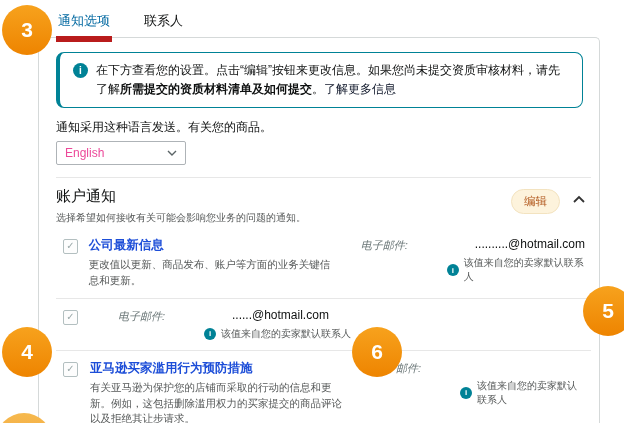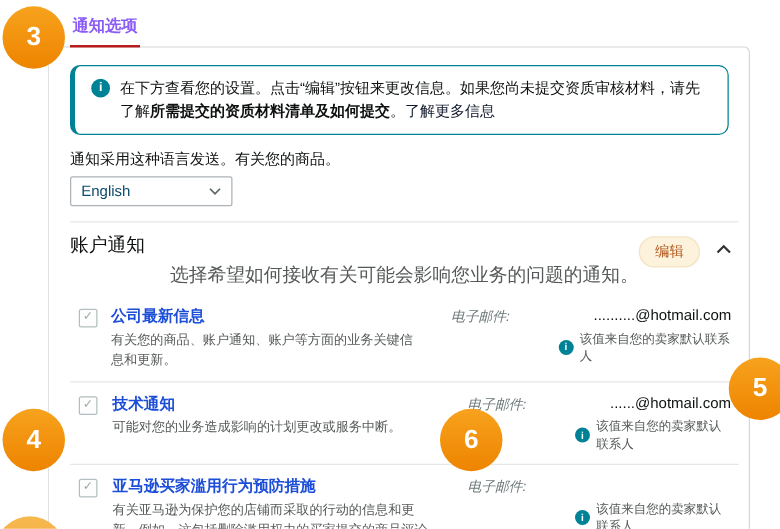--- a/index.html
+++ b/index.html
@@ -4,43 +4,43 @@
 <style>
   html,body{margin:0;padding:0;}
   body{
     width:624px;height:423px;position:relative;overflow:hidden;background:#fff;
     font-family:"Liberation Sans","DejaVu Sans",sans-serif;
     -webkit-font-smoothing:antialiased;
   }
   
   .tabs{position:absolute;left:56px;top:12px;display:flex;gap:30px;font-size:13px;z-index:2;}
   .tab{color:#0f1111;padding:0 2px 6px;cursor:pointer;}
-  .tab.active{color:#8b5cf6;font-weight:700;border-bottom:2px solid #b91c1c;}
+  .tab.active{color:#0369a1;font-weight:400;border-bottom:6px solid #b91c1c;}
   
   .card{position:absolute;left:38px;top:37px;width:560px;height:400px;
     border:1px solid #d5d9d9;border-bottom:none;border-radius:5px 5px 0 0;background:#fff;z-index:1;}
   
   .banner{margin:14px 16px 0 17px;border:1px solid #008296;border-left-width:4px;border-radius:8px;
     padding:8px 14px 8px 36px;position:relative;font-size:12px;line-height:1.6;color:#0f1111;}
   .banner .banner-icon{position:absolute;left:13px;top:10px;}
   .info-badge{display:inline-flex;width:15px;height:15px;border-radius:50%;background:#008296;color:#fff;
     font-size:10px;font-weight:700;align-items:center;justify-content:center;font-style:normal;flex:0 0 auto;}
   .banner b{font-weight:700;}
   .banner .lnk{color:#0f172a;cursor:pointer;}
   
   .lang-label{margin:11px 17px 5px;font-size:12px;color:#0f1111;}
   .select{margin:0 0 12px 17px;width:112px;height:22px;border:1px solid #aeb3b7;border-radius:2px;
     display:flex;align-items:center;justify-content:space-between;padding:0 8px;font-size:12px;
-    color:#0c4a6e;background:#fff;cursor:pointer;box-sizing:content-box;}
+    color:#ec4899;background:#fff;cursor:pointer;box-sizing:content-box;}
   .divider{height:1px;background:#e7e7e7;margin-left:17px;margin-right:8px;}
   
   .section-head{display:flex;align-items:flex-start;padding:9px 14px 3px 17px;}
   .section-titles{flex:1;}
   .section-title{font-size:15px;color:#0f1111;margin:0 0 4px;font-weight:400;}
-  .section-sub{font-size:15px;color:#565959;max-width:460px;line-height:1.5;text-align:right;}
+  .section-sub{font-size:10px;color:#565959;max-width:460px;line-height:1.5;}
   .edit-btn{background:#fdf3dc;border:1px solid #f3e3c0;color:#b1571c;font-size:11.5px;
     padding:4px 12px;border-radius:13px;margin:2px 13px 0 0;cursor:pointer;white-space:nowrap;}
   .chev{margin-top:8px;cursor:pointer;}
   
   .row{display:flex;padding:9px 14px 9px 24px;}
   .row .chk{width:27px;padding-top:2px;}
   .chkbox{width:13px;height:13px;border:1px solid #b3bfc0;border-radius:2px;background:#fdfdfd;
     color:#9aa8a9;font-size:10px;line-height:12px;text-align:center;cursor:pointer;}
   .row .main{width:256px;}
   .row-title{font-size:12.5px;font-weight:700;color:#1d4ed8;margin-bottom:3px;}
@@ -60,20 +60,21 @@
   .callout.c5{left:583px;top:286px;}
   .callout.c6{left:352px;top:327px;}
   .callout.partial{left:-4px;top:413px;width:56px;height:56px;
     background:linear-gradient(180deg,#f6b94e,#f2a03a);}
 </style>
 </head>
 <body>
 
 <div class="tabs">
   <div class="tab active">通知选项</div>
+  <div class="tab">联系人</div>
 </div>
 
 <div class="card">
 
   <div class="banner">
     <span class="banner-icon info-badge">i</span>
     <span>在下方查看您的设置。点击“编辑”按钮来更改信息。如果您尚未提交资质审核材料，请先了解</span><b>所需提交的资质材料清单及如何提交</b><span>。</span><span class="lnk">了解更多信息</span>
   </div>
 
   <div class="lang-label">通知采用这种语言发送。有关您的商品。</div>
@@ -96,43 +97,39 @@
         <polyline points="1,7 6,2 11,7" fill="none" stroke="#333" stroke-width="1.8"></polyline>
       </svg>
   </div>
 
   <div class="row">
     <div class="chk">
         <div class="chkbox"><span>✓</span></div>
       </div>
     <div class="main">
       <div class="row-title">公司最新信息</div>
-      <div class="row-desc">有关您的商品、账户通知、账户等方面的业务关键信息和更新。</div>
+      <div class="row-desc">更改值以更新、商品发布、账户等方面的业务关键信息和更新。</div>
     </div>
     <div class="right">
       <div class="fline">
         <span class="flabel">电子邮件:</span>
         <span class="fvalue">..........@hotmail.com</span>
       </div>
       <div class="fnote">
         <span class="info-badge">i</span>
         <span>该值来自您的卖家默认联系人</span>
       </div>
     </div>
   </div>
   <div class="divider"></div>
 
   <div class="row">
     <div class="chk">
         <div class="chkbox"><span>✓</span></div>
       </div>
-    <div class="main">
-      <div class="row-title">技术通知</div>
-      <div class="row-desc">可能对您的业务造成影响的计划更改或服务中断。</div>
-    </div>
     <div class="right">
       <div class="fline">
         <span class="flabel">电子邮件:</span>
         <span class="fvalue">......@hotmail.com</span>
       </div>
       <div class="fnote">
         <span class="info-badge">i</span>
         <span>该值来自您的卖家默认联系人</span>
       </div>
     </div>

